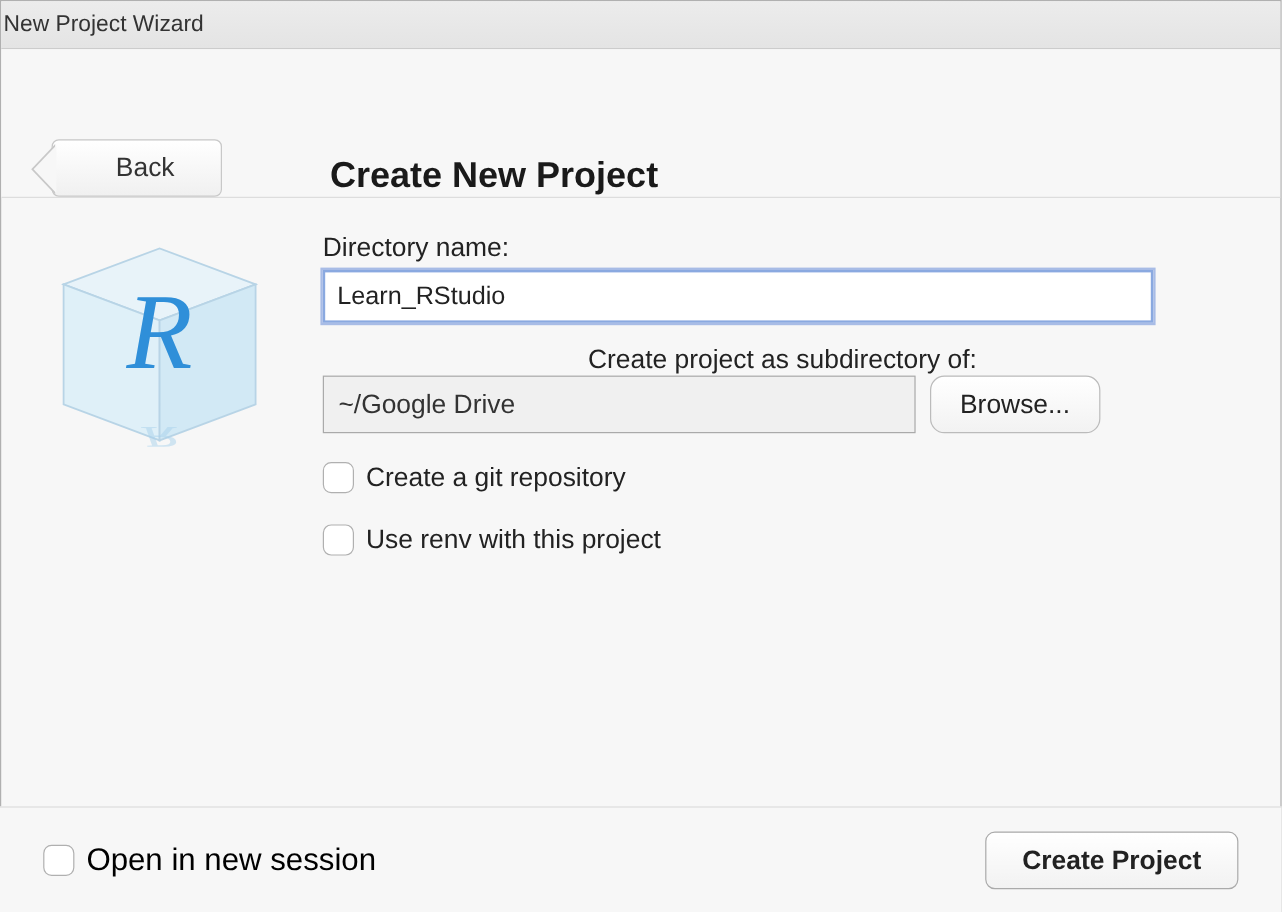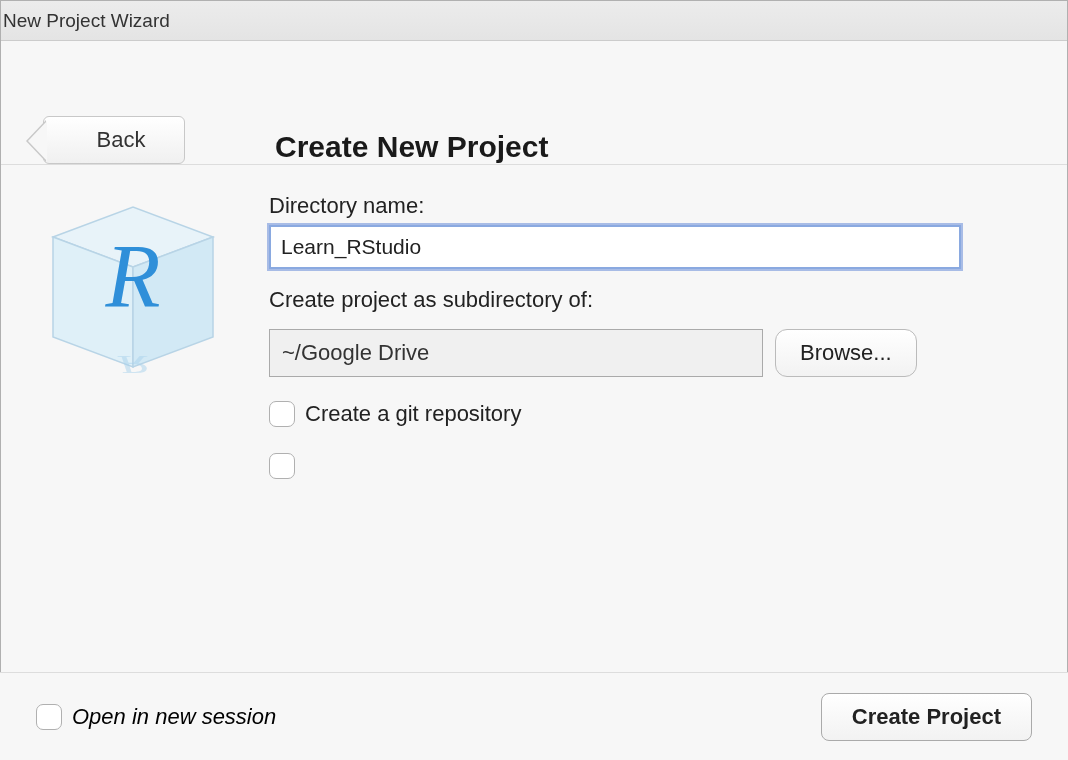--- a/index.html
+++ b/index.html
@@ -93,22 +93,23 @@
     }
     .label {
       font-size: 22px;
       color: #222;
       margin-bottom: 6px;
       margin-top: 4px;
     }
     .label2 {
       font-size: 22px;
       color: #222;
-      margin-bottom: 16px;
+      margin-bottom: 0;
       margin-top: 18px;
+      text-align: center;
     }
     .dir-input {
       width: 692px;
       height: 44px;
       font-size: 21px;
       padding: 6px 10px;
       border: 2px solid #8aa9e0;
       outline: 2px solid #a8bce6;
       outline-offset: 0px;
       background: #fff;
@@ -171,22 +172,21 @@
       height: 88px;
       border-top: 1px solid #ddd;
       display: flex;
       align-items: center;
       padding: 0 36px;
       background: #f7f7f7;
     }
     .footer-left {
       display: flex;
       align-items: center;
-      font-size: 22px;
-      font-style: italic;
+      font-size: 26px;
     }
     .footer-right {
       margin-left: auto;
       display: flex;
       gap: 29px;
     }
     .primary-btn {
       height: 48px;
       padding: 0 30px;
       background: linear-gradient(#ffffff, #f2f2f2);
@@ -252,20 +252,21 @@
       </button>
     </div>
 
     <div class="check-row">
       <div class="checkbox"></div>
       <span>Create a git repository</span>
     </div>
 
     <div class="check-row2">
       <div class="checkbox"></div>
+      <span>Use renv with this project</span>
     </div>
   </div>
 </div>
 
 <div class="footer">
   <div class="footer-left">
     <div class="checkbox"></div>
     <span>Open in new session</span>
   </div>
   <div class="footer-right">

